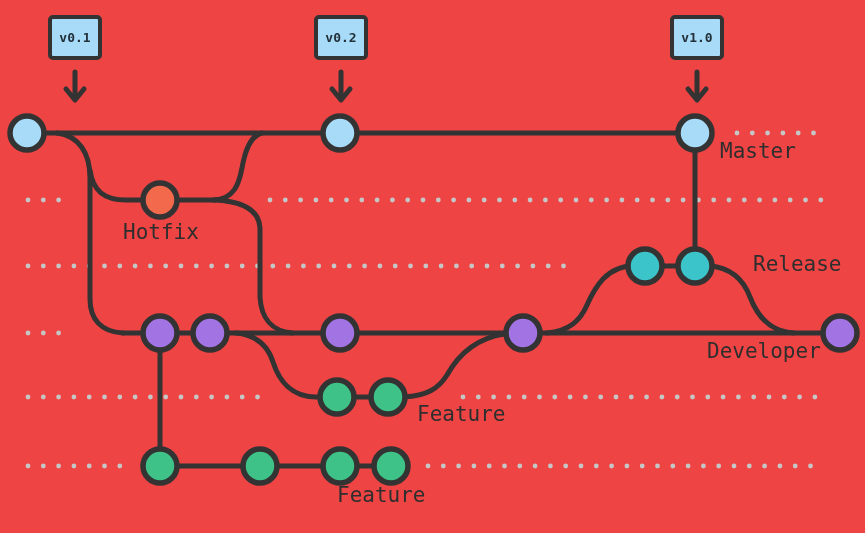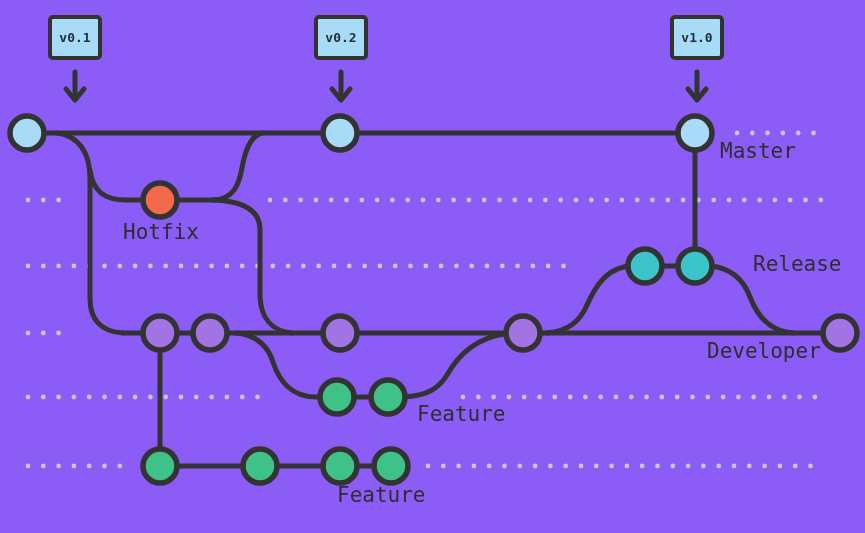--- a/index.html
+++ b/index.html
@@ -1,16 +1,16 @@
 <!DOCTYPE html>
 <html style="--stroke: #333333; --dot: #c6c6c6; --text: #2e2e2e;"><head>
 <meta charset="utf-8">
 <style>
   html,body{margin:0;padding:0;background:#ffffff;}
-  .stage{position:relative;width:865px;height:533px;background:#8b5cf6;overflow:hidden;}
+  .stage{position:relative;width:865px;height:533px;background:#ef4444;overflow:hidden;}
   svg{display:block;}
   .g-path{stroke:var(--stroke,#333333);stroke-width:5;fill:none;stroke-linecap:round;stroke-linejoin:round;}
   .branch-label{font:21px "DejaVu Sans Mono", monospace;fill:var(--text,#2e2e2e);}
   .tag-text{font:bold 13px "DejaVu Sans Mono", monospace;fill:#223039;}
 </style>
 </head>
 <body>
 
 <div class="stage">
   <svg width="865" height="533" viewBox="0 0 865 533" xmlns="http://www.w3.org/2000/svg">

